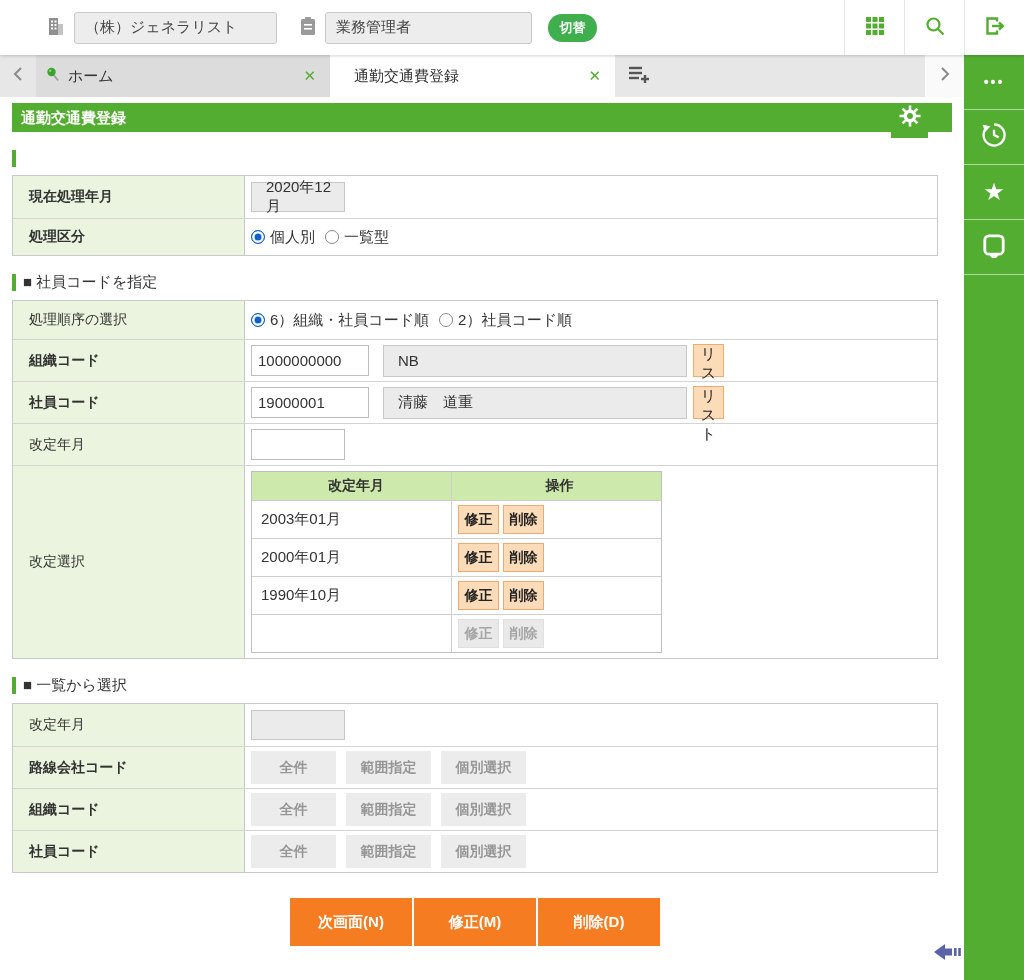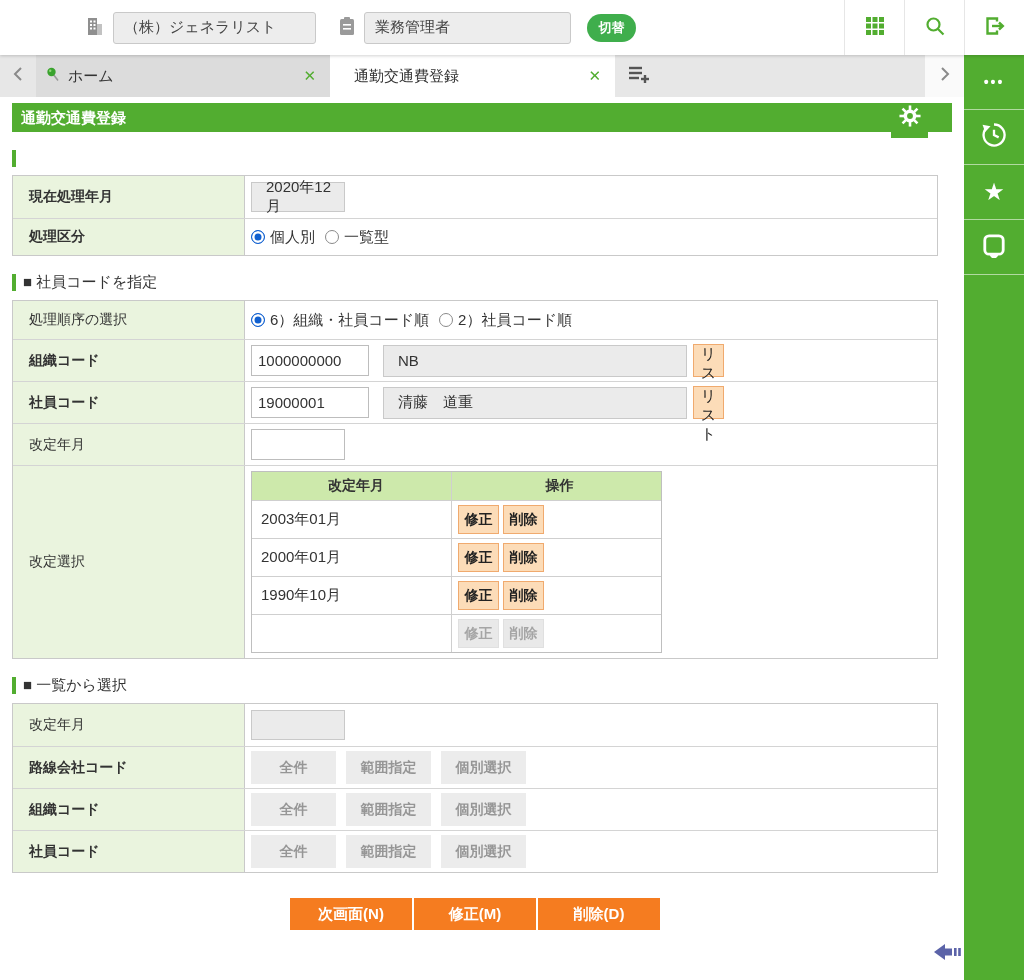--- a/index.html
+++ b/index.html
@@ -5,21 +5,21 @@
   :root{
     --green:#52ad30; --green-btn:#3fae4c; --pale:#eaf4de; --thead:#cde9ab;
     --orange:#f57c20; --peach:#fcdcb8; --peach-bd:#f0aa6e; --blue:#1060d0; --arrow:#5b63a8;
   }
   *{box-sizing:border-box;margin:0;padding:0;font-family:"Liberation Sans","DejaVu Sans",sans-serif;}
   body{background:#fff;}
   .app{position:relative;width:1024px;height:980px;background:#fff;overflow:hidden;}
 
   
   .topbar{position:absolute;left:0;top:0;width:1024px;height:55px;background:#fff;
-          display:flex;align-items:center;box-shadow:0 1px 3px rgba(0,0,0,.18);z-index:5;padding-left:39px;}
+          display:flex;align-items:center;box-shadow:0 1px 3px rgba(0,0,0,.18);z-index:5;}
   .topbar .lead{display:flex;align-items:center;padding-left:46px;}
   .txt-input{height:32px;background:#ededed;border:1px solid #c9c9c9;border-radius:3px;
              padding:0 10px;font-size:15px;color:#444;}
   .company-input{width:203px;margin-left:8px;}
   .role-input{width:207px;margin-left:8px;}
   .icon-sep{margin-left:22px;}
   .pill-btn{margin-left:16px;width:49px;height:28px;border:none;border-radius:14px;
             background:var(--green-btn);color:#fff;font-size:13px;font-weight:bold;cursor:pointer;}
   .top-right{position:absolute;right:0;top:0;height:55px;display:flex;}
   .top-cell{width:60px;height:55px;display:flex;align-items:center;justify-content:center;
@@ -88,21 +88,21 @@
   .icell.ops{width:209px;border-right:none;padding-left:6px;gap:4px;}
   .idata{height:38px;}
   .mini-btn{width:41px;height:29px;background:var(--peach);border:1px solid var(--peach-bd);
             font-size:14px;font-weight:bold;color:#222;cursor:pointer;}
   .mini-btn.disabled{background:#e9e9e9;border:1px solid #e0e0e0;color:#a5a5a5;cursor:default;}
 
   .sel-btn{width:85px;height:33px;background:#ececec;border:none;font-size:14px;font-weight:bold;
            color:#969696;margin-right:10px;cursor:default;}
 
   .footer{margin:25px 0 0 12px;width:926px;display:flex;justify-content:center;gap:2px;}
-  .big-btn{width:122px;height:32px;background:var(--orange);border:none;color:#fff;
+  .big-btn{width:122px;height:48px;background:var(--orange);border:none;color:#fff;
            font-size:15px;font-weight:bold;cursor:pointer;}
 
   .collapse-handle{position:absolute;left:932px;top:941px;cursor:pointer;z-index:6;}
 </style>
 </head>
 <body>
 
 <div class="app">
 
   <header class="topbar">

